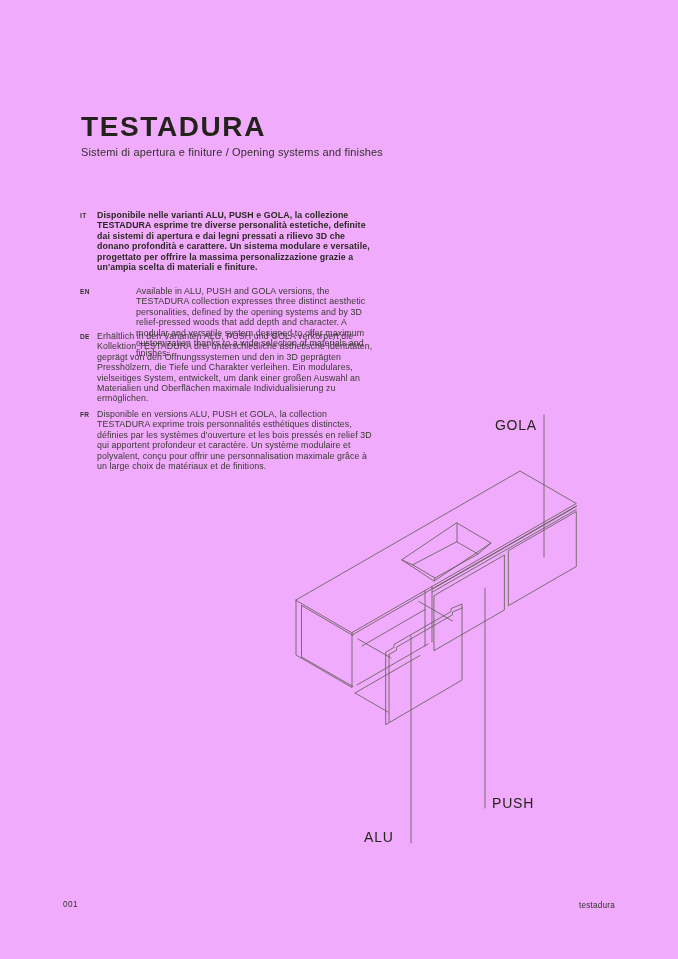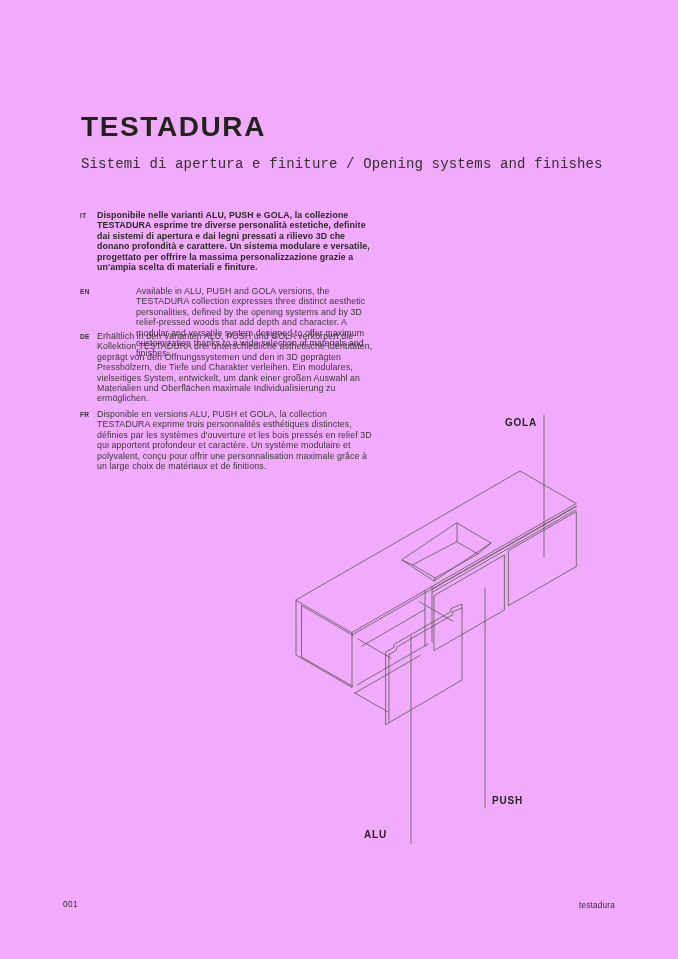--- a/index.html
+++ b/index.html
@@ -11,43 +11,43 @@
     overflow:hidden;
     color:#29271f;
   }
   
   .header{position:absolute;left:81px;top:112px;}
   .title{
     font-size:28px;font-weight:700;letter-spacing:1.6px;
     color:#23221b;line-height:30px;margin:0;
   }
   .subtitle{
-    margin-top:17px;font-size:14px;line-height:10.6px;
-    color:#33312a;letter-spacing:0.15px;font-family:Liberation Mono, monospace;
+    margin-top:5px;font-size:11px;line-height:10.6px;
+    color:#33312a;letter-spacing:0.15px;
   }
   
   .para{
     position:absolute;left:80px;width:300px;
     display:flex;align-items:flex-start;
   }
   .para .code{
     width:17px;flex:0 0 17px;
     font-size:6.6px;font-weight:700;letter-spacing:0.3px;
     padding-top:1.8px;color:#35332c;
   }
   .para .txt{
     width:278px;font-size:8.8px;line-height:10.4px;
     letter-spacing:0.1px;color:#3b3831;
   }
   .para.em .txt{font-weight:700;color:#2b2921;}
   .p-it{top:210px;} .p-en{top:286px;gap:39px;} .p-de{top:331px;} .p-fr{top:409px;}
   
   .diagram-svg{position:absolute;left:0;top:0;width:678px;height:959px;}
   .diagram-label{
-    position:absolute;font-size:10px;font-weight:700;
+    position:absolute;font-size:14px;font-weight:400;
     letter-spacing:0.8px;color:#26241d;
   }
   .lbl-gola{left:490px;top:417px;width:47px;text-align:right;}
   .lbl-push{left:492px;top:795px;}
   .lbl-alu {left:364px;top:829px;width:40px;text-align:left;}
   
   .footer-page{position:absolute;left:63px;top:900px;font-size:8.2px;letter-spacing:0.4px;color:#33312a;}
   .footer-section{position:absolute;right:63px;top:901px;font-size:8.2px;letter-spacing:0.2px;color:#33312a;}
 </style>
 </head>

